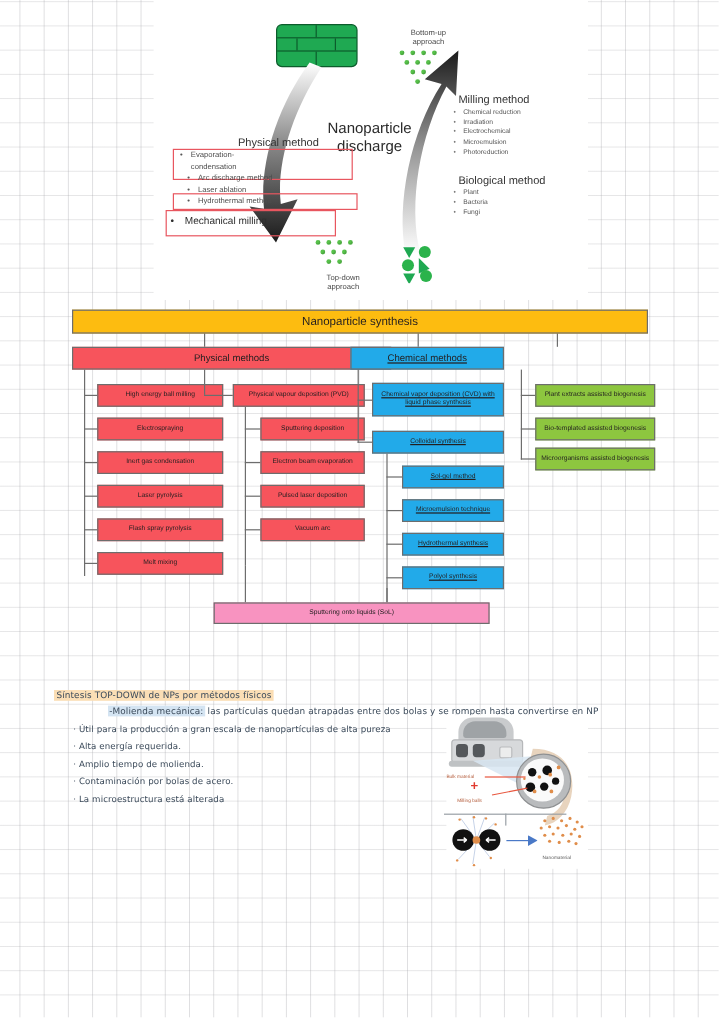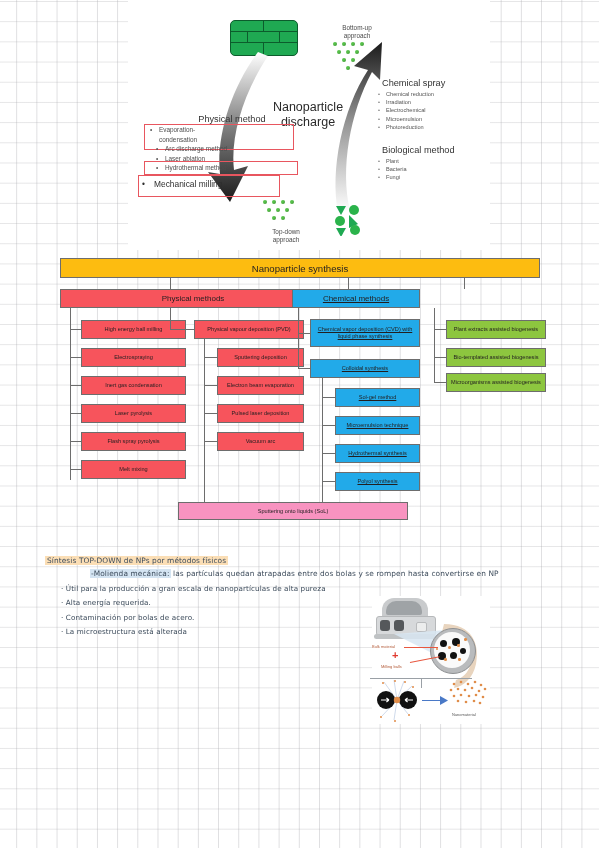--- a/index.html
+++ b/index.html
@@ -64,20 +64,21 @@
   .n-pink{background:#F893C0;}
   .n-head{font-size:8px;}
   .conn{position:absolute;background:#6d6d6d;}
 
   
   #notes{position:absolute;left:45px;top:556px;width:330px;}
   .noteline{
     font-family:"DejaVu Sans", sans-serif;
     color:#3b4a5a;font-size:7.4px;line-height:9px;white-space:nowrap;
     letter-spacing:0.1px;
+    margin-top:19px;
   }
   .hl-orange{background:#FBDEB5;padding:0 2px;}
   .hl-blue{background:#D4E4F2;padding:0 1px;}
   .sub{margin-left:16px;margin-top:5.5px;font-size:7.2px;}
   .sub2{margin-left:1px;margin-top:3px;}
 
   
   #mill{position:absolute;left:372px;top:596px;width:118px;height:128px;background:#fff;}
   #mill .mtxt{position:absolute;font-size:4px;color:#4a4a4a;white-space:nowrap;}
   #mill .mlbl{position:absolute;font-size:4px;color:#B35B3A;white-space:nowrap;}
@@ -185,21 +186,21 @@
       <div><span class="b">•</span><span>Evaporation-</span></div>
       <div style="padding-left:9px"><span>condensation</span></div>
       <div style="padding-left:6px"><span class="b">•</span><span>Arc discharge  method</span></div>
       <div style="padding-left:6px"><span class="b">•</span><span>Laser  ablation</span></div>
       <div style="padding-left:6px"><span class="b">•</span><span>Hydrothermal  method</span></div>
     </div>
     <div style="position:absolute;left:14px;top:179px;font-size:8.4px;color:#2e2e2e;">
       <span style="display:inline-block;width:12px;">•</span><span>Mechanical milling</span>
     </div>
 
-    <div class="hd" style="position:absolute;left:254px;top:78px;">Chemical spray</div>
+    <div class="hd" style="position:absolute;left:254px;top:78px;">Milling method</div>
     <div class="bullets" style="left:250px;top:90px;">
       <div>Chemical reduction</div>
       <div>Irradiation</div>
       <div>Electrochemical</div>
       <div>Microemulsion</div>
       <div>Photoreduction</div>
     </div>
 
     <div class="hd" style="position:absolute;left:254px;top:145px;">Biological method</div>
     <div class="bullets" style="left:250px;top:157px;">
@@ -332,20 +333,21 @@
 
   <div id="notes">
     <div class="noteline">
       <span class="hl-orange">Síntesis TOP-DOWN de NPs por métodos físicos</span>
     </div>
     <div class="noteline sub2" style="margin-top:4px;padding-left:44px;">
       <span class="hl-blue">-Molienda mecánica:</span><span> las partículas quedan atrapadas entre dos bolas y se rompen hasta convertirse en NP</span>
     </div>
     <div class="noteline sub">· Útil para la producción a gran escala de nanopartículas de alta pureza</div>
     <div class="noteline sub">· Alta energía requerida.</div>
+    <div class="noteline sub">· Amplio tiempo de molienda.</div>
     <div class="noteline sub">· Contaminación por bolas de acero.</div>
     <div class="noteline sub">· La microestructura está alterada</div>
   </div>
 
   <div id="mill">
 
     <div class="mach" style="left:10px;top:2px;width:46px;height:20px;background:#c9cbcd;border-radius:12px 12px 2px 2px;"></div>
     <div class="mach" style="left:14px;top:5px;width:36px;height:14px;background:#9fa3a6;border-radius:10px 10px 2px 2px;"></div>
     <div class="mach" style="left:4px;top:20px;width:58px;height:18px;background:#d7d9db;border:0.7px solid #b6b8ba;"></div>
     <div class="mach" style="left:8px;top:24px;width:10px;height:11px;background:#55585b;border-radius:3px;"></div>

